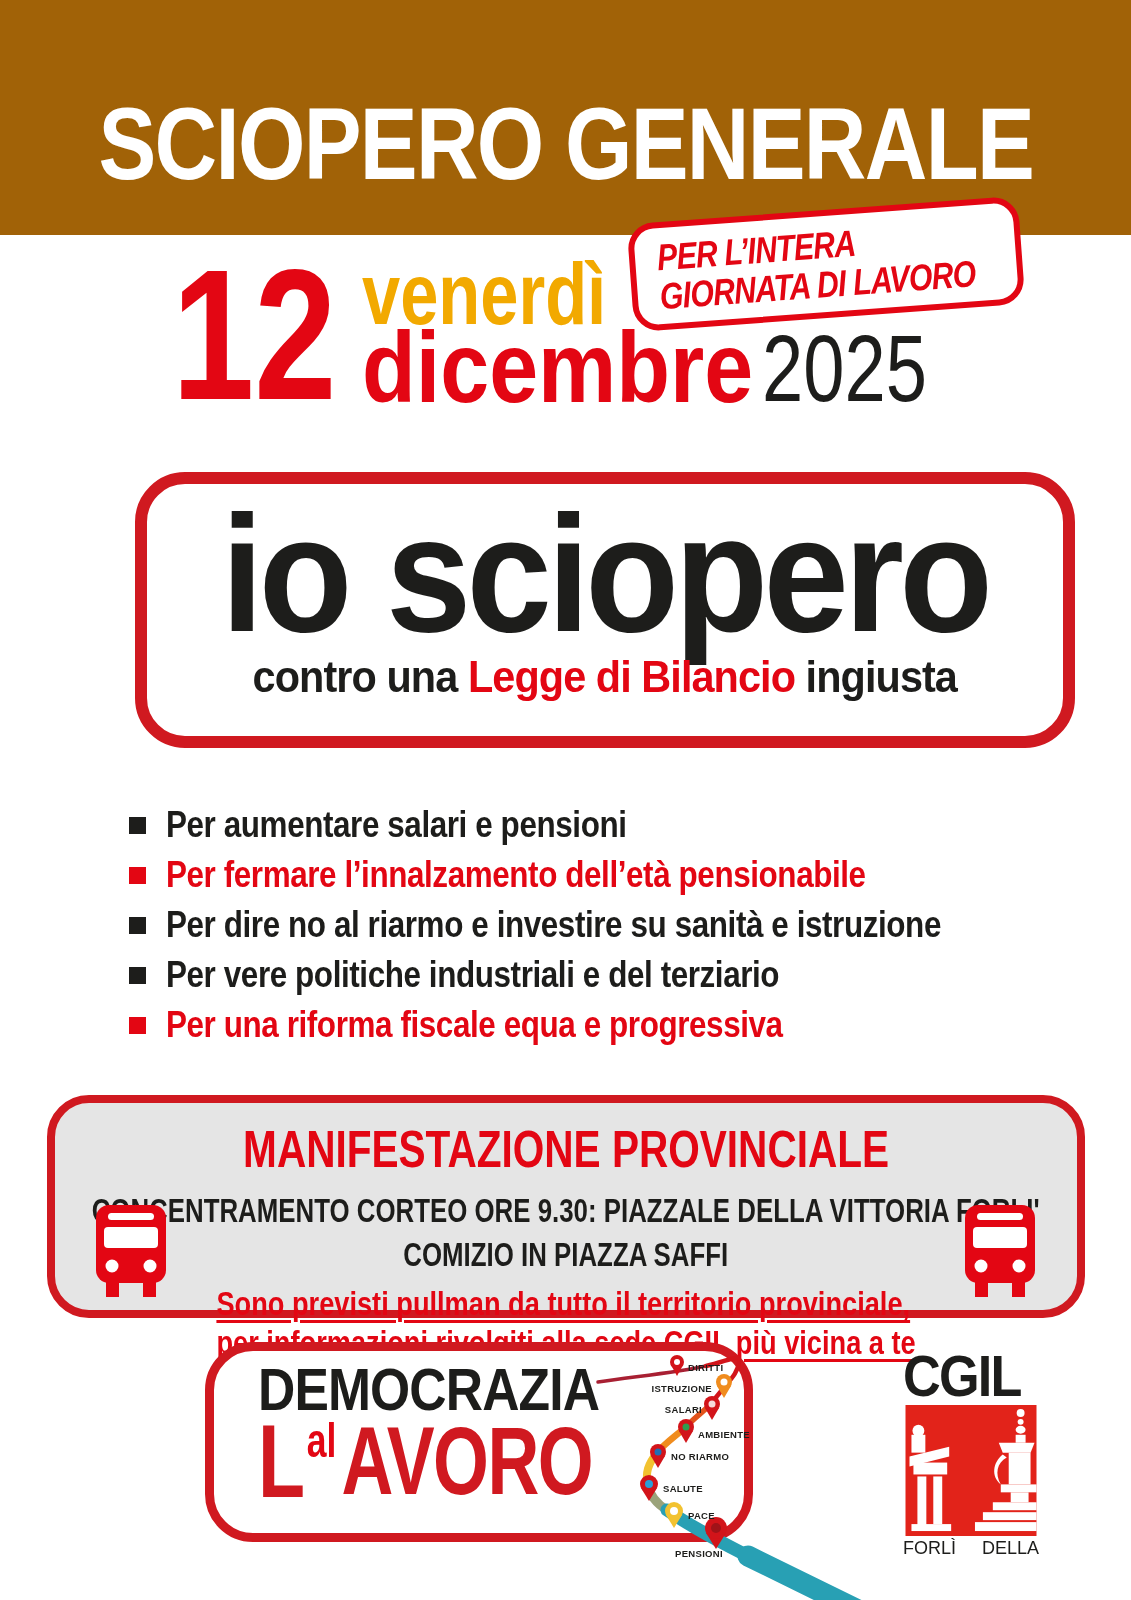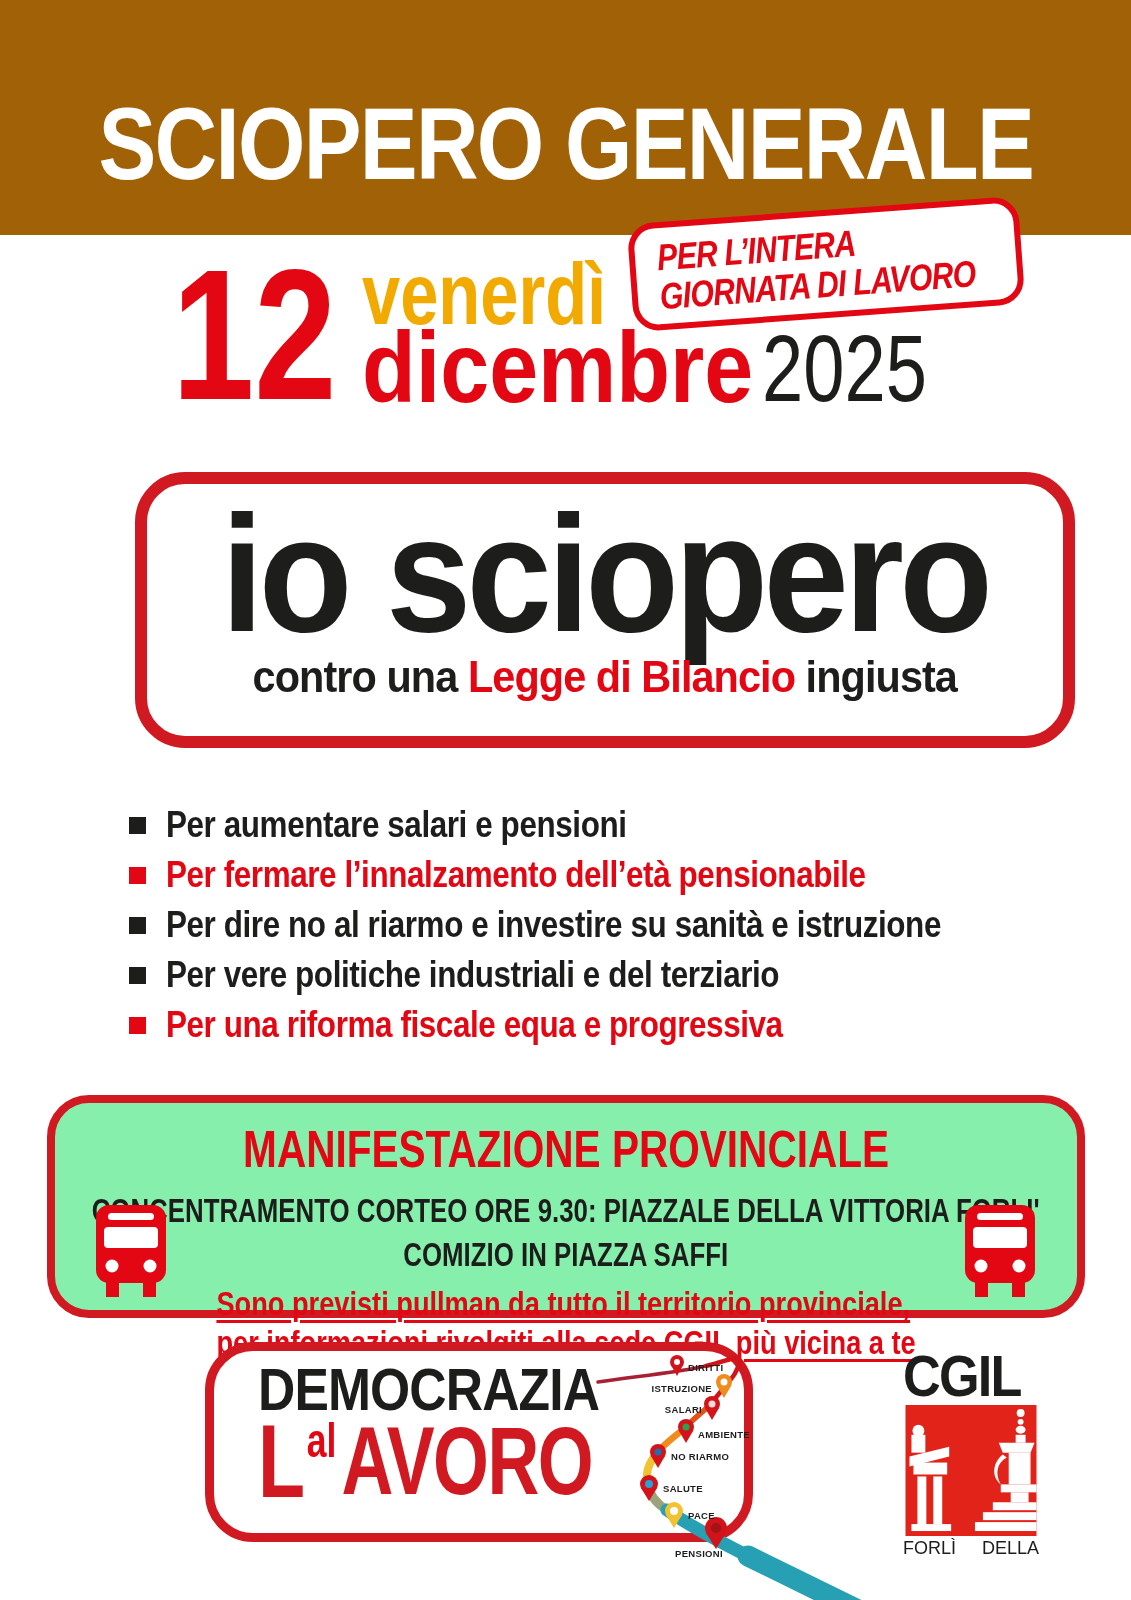--- a/index.html
+++ b/index.html
@@ -48,21 +48,21 @@
   .bullets{left:112px;top:783px;width:1000px;list-style:none;margin:17px;padding:0;}
   .bullets li{height:50px;display:flex;align-items:center;}
   .sq{width:17px;height:17px;margin-right:20px;flex:0 0 17px;}
   .b-black .sq{background:#1d1d1b;} .b-red .sq{background:#e30613;}
   .b-black .bt{color:#1d1d1b;} .b-red .bt{color:#e30613;}
   .bt{font-size:37px;font-weight:700;letter-spacing:-.5px;
       transform:scaleX(.85);transform-origin:0 50%;white-space:nowrap;}
 
   
   .man-box{left:47px;top:1095px;width:1038px;height:223px;box-sizing:border-box;
-           border:8px solid #d01920;border-radius:42px;background:#86efac;
+           border:8px solid #d01920;border-radius:42px;background:#e5e5e5;
            display:flex;flex-direction:column;align-items:center;}
   .man-title{margin-top:16px;font-size:52px;font-weight:700;color:#e30613;
              transform:scaleX(.78);white-space:nowrap;}
   .man-l1{margin-top:12px;font-size:34px;font-weight:700;color:#1d1d1b;
           transform:scaleX(.76);white-space:nowrap;}
   .man-l2{margin-top:5px;font-size:34px;font-weight:700;color:#1d1d1b;
           transform:scaleX(.76);white-space:nowrap;}
   .man-note{margin-top:10px;text-align:left;line-height:1.15;}
   .man-note div{font-size:34px;font-weight:700;color:#e30613;
                 text-decoration:underline;text-decoration-thickness:3px;

